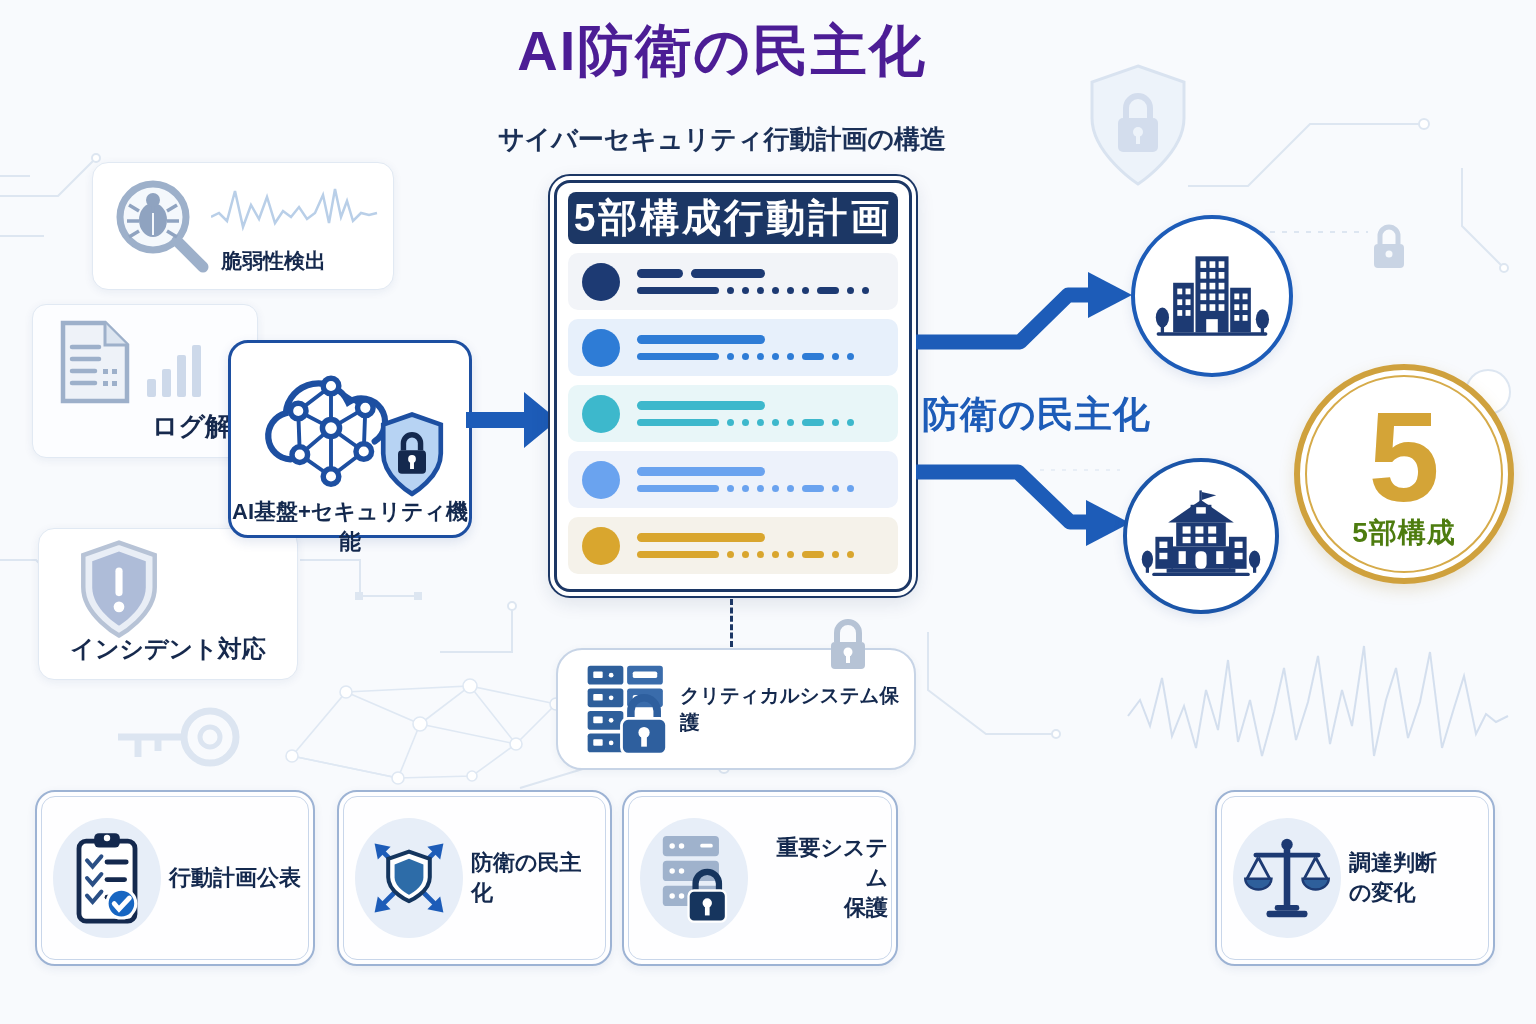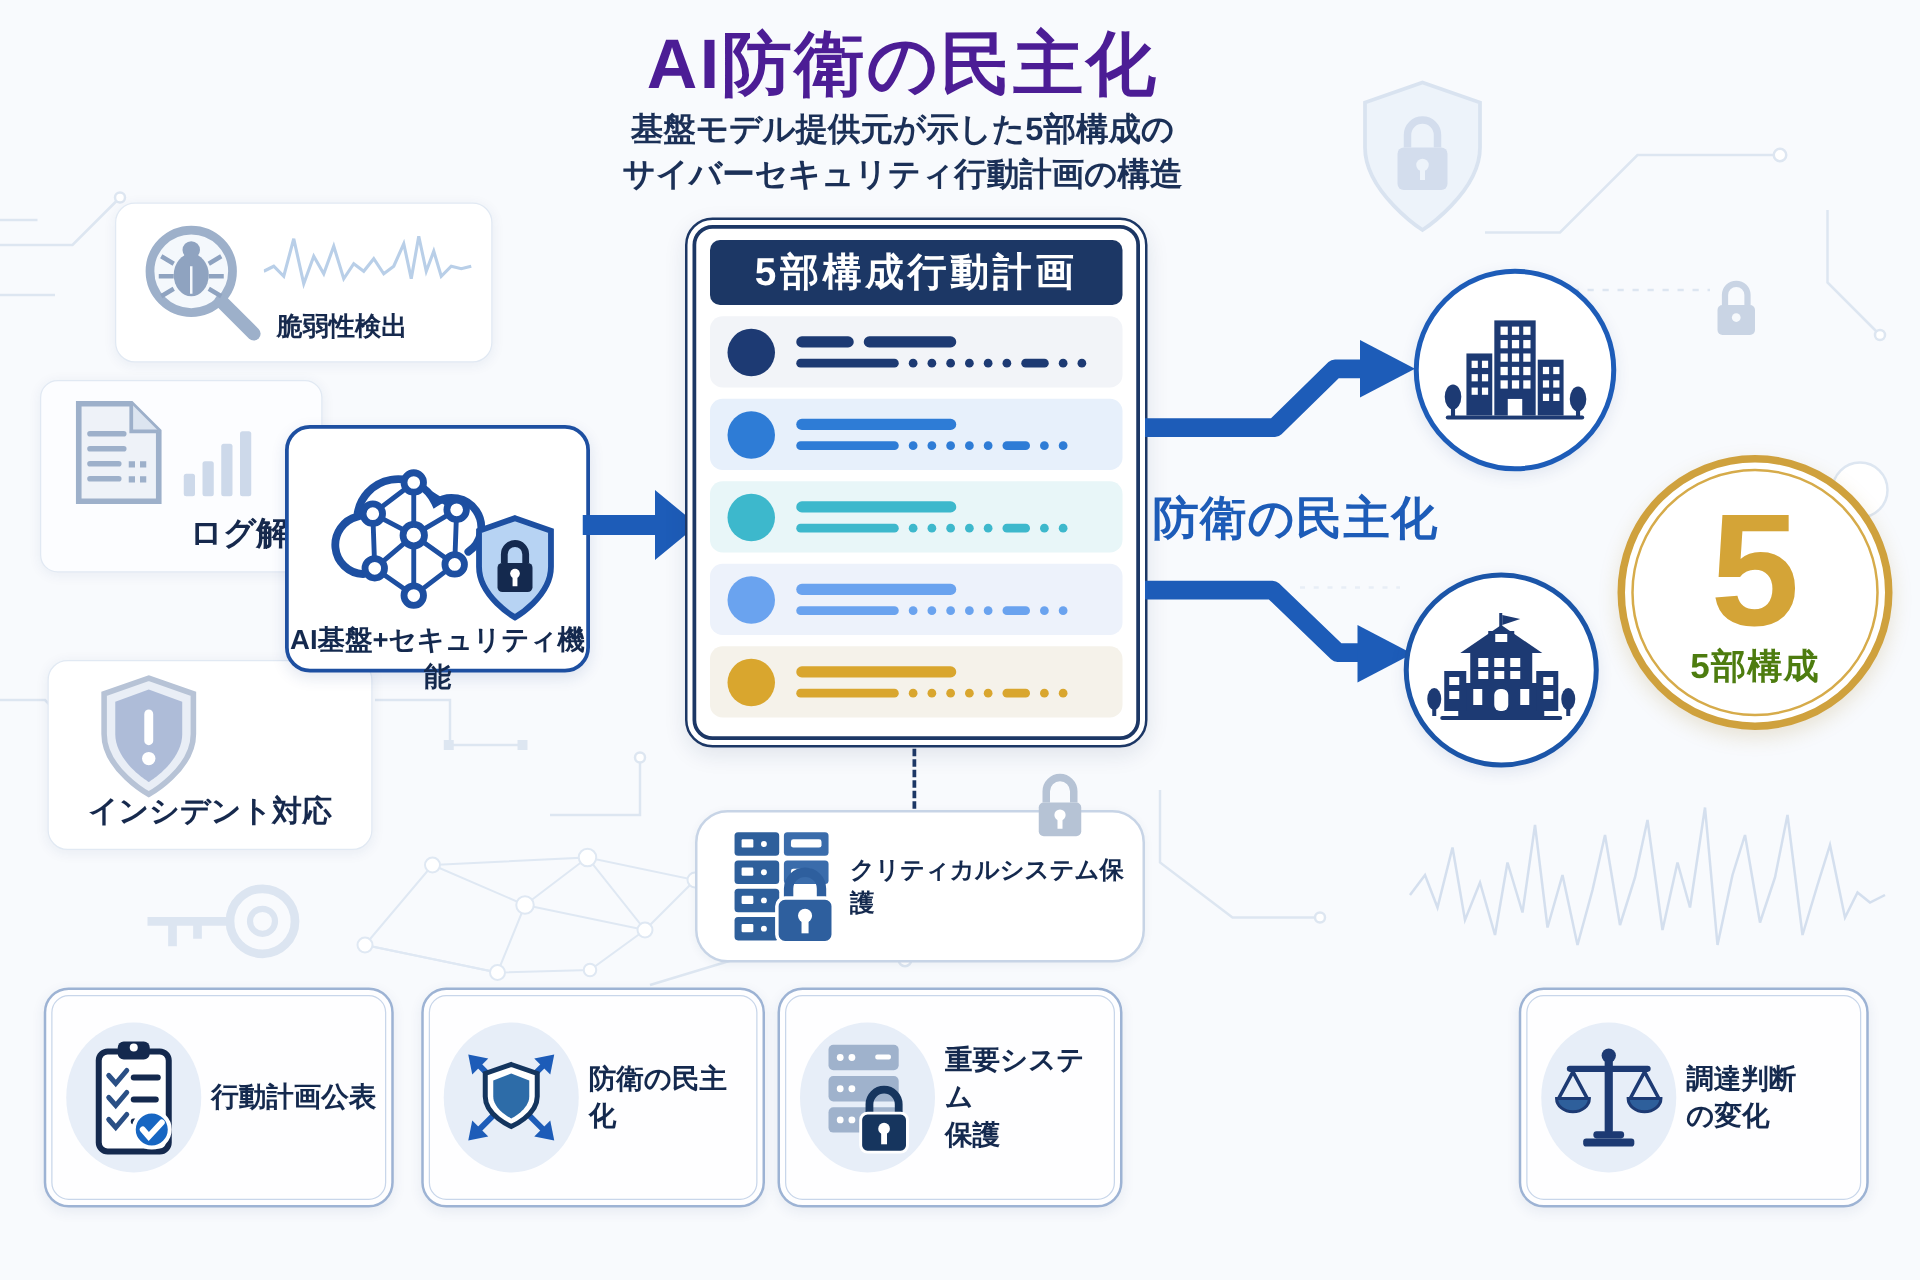--- a/index.html
+++ b/index.html
@@ -29,21 +29,21 @@
   
   .ai-box{left:228px;top:340px;width:238px;height:192px;background:#fff;border:3px solid #1d4fa1;
           border-radius:20px;box-shadow:0 4px 12px rgba(25,60,130,.12);}
   .ai-label{left:0;top:154px;width:100%;text-align:center;font-size:22px;font-weight:800;}
 
   
   .panel-outer{left:548px;top:174px;width:370px;height:424px;border:2px solid #1c3765;border-radius:22px;
                background:#fff;padding:4px;box-sizing:border-box;box-shadow:0 6px 18px rgba(20,40,80,.10);}
   .panel-inner{width:100%;height:100%;border:3px solid #1c3765;border-radius:16px;background:#fff;
                box-sizing:border-box;padding:9px 11px;}
-  .panel-header{height:52px;background:#1c3765;border-radius:8px;color:#fff;font-size:31px;font-weight:800;
+  .panel-header{height:52px;background:#1c3765;border-radius:8px;color:#fff;font-size:39px;font-weight:800;
                 display:flex;align-items:center;justify-content:center;letter-spacing:3px;margin-bottom:9px;}
   .panel-rows{display:flex;flex-direction:column;gap:9px;}
   .p-row{height:57px;border-radius:10px;display:flex;align-items:center;padding:0 14px;box-sizing:border-box;}
   .p-circle{width:38px;height:38px;border-radius:50%;background:var(--c);flex:none;}
   .p-bars{margin-left:17px;display:flex;flex-direction:column;gap:9px;}
   .bline{display:flex;gap:8px;align-items:center;}
   .seg{height:9px;border-radius:5px;background:var(--c);}
   .b2{width:82px;height:7px;border-radius:4px;background:var(--c);}
   .pip{width:7px;height:7px;border-radius:4px;background:var(--c);flex:none;}
   .pip.wide{width:22px;}
@@ -71,21 +71,21 @@
   .badge-label{font-size:28px;font-weight:700;color:#4d7c0f;margin-top:-4px;letter-spacing:1px;}
 
   
   .b-card{top:790px;height:172px;background:#fefeff;border:2px solid #9db3d4;border-radius:20px;
           box-shadow:0 3px 10px rgba(40,70,120,.08);}
   .b-card::after{content:"";position:absolute;inset:4px;border:1.5px solid #c8d6ea;border-radius:14px;pointer-events:none;}
   .b-ellipse{position:absolute;left:16px;top:26px;width:108px;height:120px;border-radius:50%;background:#e7eef8;
              display:flex;align-items:center;justify-content:center;}
   .b-label{position:absolute;left:132px;right:8px;top:0;height:100%;display:flex;align-items:center;
            font-size:22px;font-weight:800;color:#14294e;white-space:pre-line;line-height:1.35;}
-  .bc1{left:35px;width:276px;} .bc2{left:337px;width:271px;} .bc3{left:622px;width:272px;}
+  .bc1{left:35px;width:276px;} .bc2{left:337px;width:271px;} .bc3{left:622px;width:272px;text-align:right;}
   .bc4{left:908px;width:283px;} .bc5{left:1215px;width:276px;}
 
   .z1{z-index:1;} .z2{z-index:2;}
 </style>
 </head>
 <body>
 
 <div class="canvas">
 
   <svg class="abs" style="left:0;top:0;" width="1536" height="1024" viewBox="0 0 1536 1024">
@@ -157,21 +157,20 @@
     </g>
 
     <g>
       <path d="M1380,244 v-8 a9,9 0 0 1 18,0 v8" stroke="#c9d4e4" stroke-width="5" fill="none"></path>
       <rect x="1374" y="244" width="30" height="24" rx="4" fill="#c9d4e4"></rect>
       <circle cx="1389" cy="254" r="3.5" fill="#f6f9fc"></circle>
     </g>
   </svg>
 
   <div class="abs z1 title-main">AI防衛の民主化</div>
-  <div class="abs z1 title-sub sub1">基盤モデル提供元が示した5部構成の</div>
   <div class="abs z1 title-sub sub2">サイバーセキュリティ行動計画の構造</div>
 
   <div class="abs z1 soft-card vuln-card">
     <svg class="abs" style="left:16px;top:10px;" width="104" height="106" viewBox="0 0 104 106">
       <circle cx="44" cy="44" r="33" fill="#f4f8fc" stroke="#9db0ca" stroke-width="7"></circle>
       <path d="M68,68 L94,94" stroke="#9db0ca" stroke-width="11" stroke-linecap="round"></path>
       <ellipse cx="44" cy="47" rx="14" ry="17" fill="#8fa3c0"></ellipse>
       <circle cx="44" cy="27" r="7" fill="#8fa3c0"></circle>
       <path d="M30,38 L20,32 M30,48 H18 M30,58 L20,64 M58,38 L68,32 M58,48 H70 M58,58 L68,64 M44,33 V62" stroke="#8fa3c0" stroke-width="3.5"></path>
       <path d="M44,40 V62" stroke="#f4f8fc" stroke-width="2"></path>

